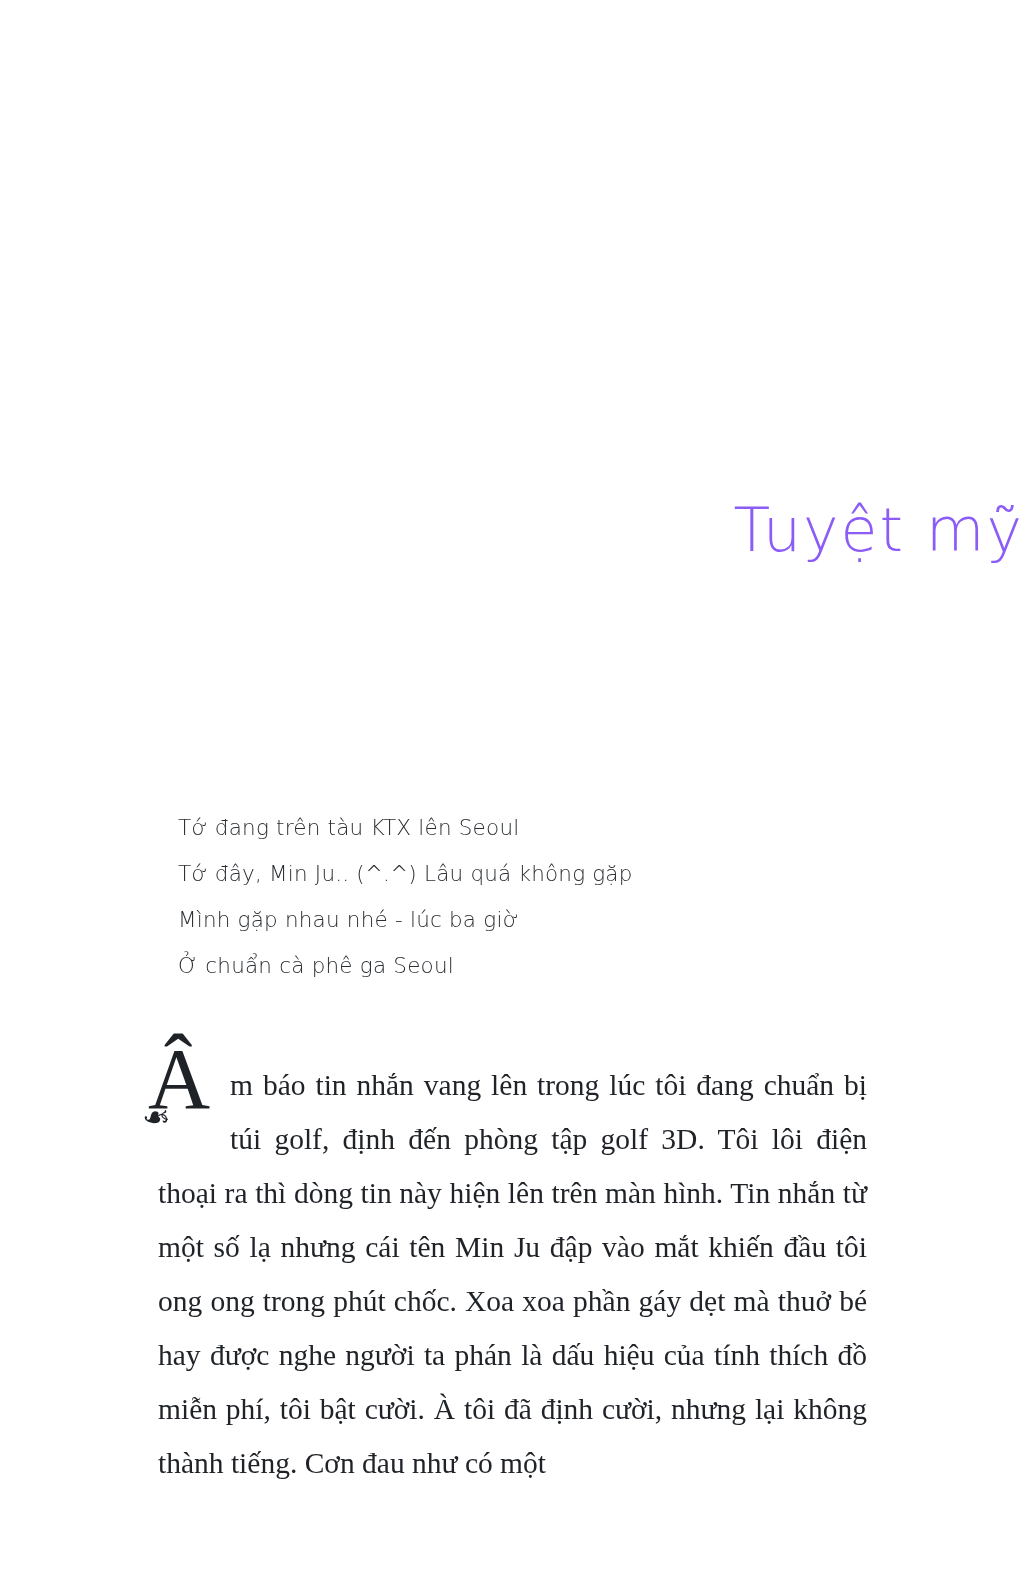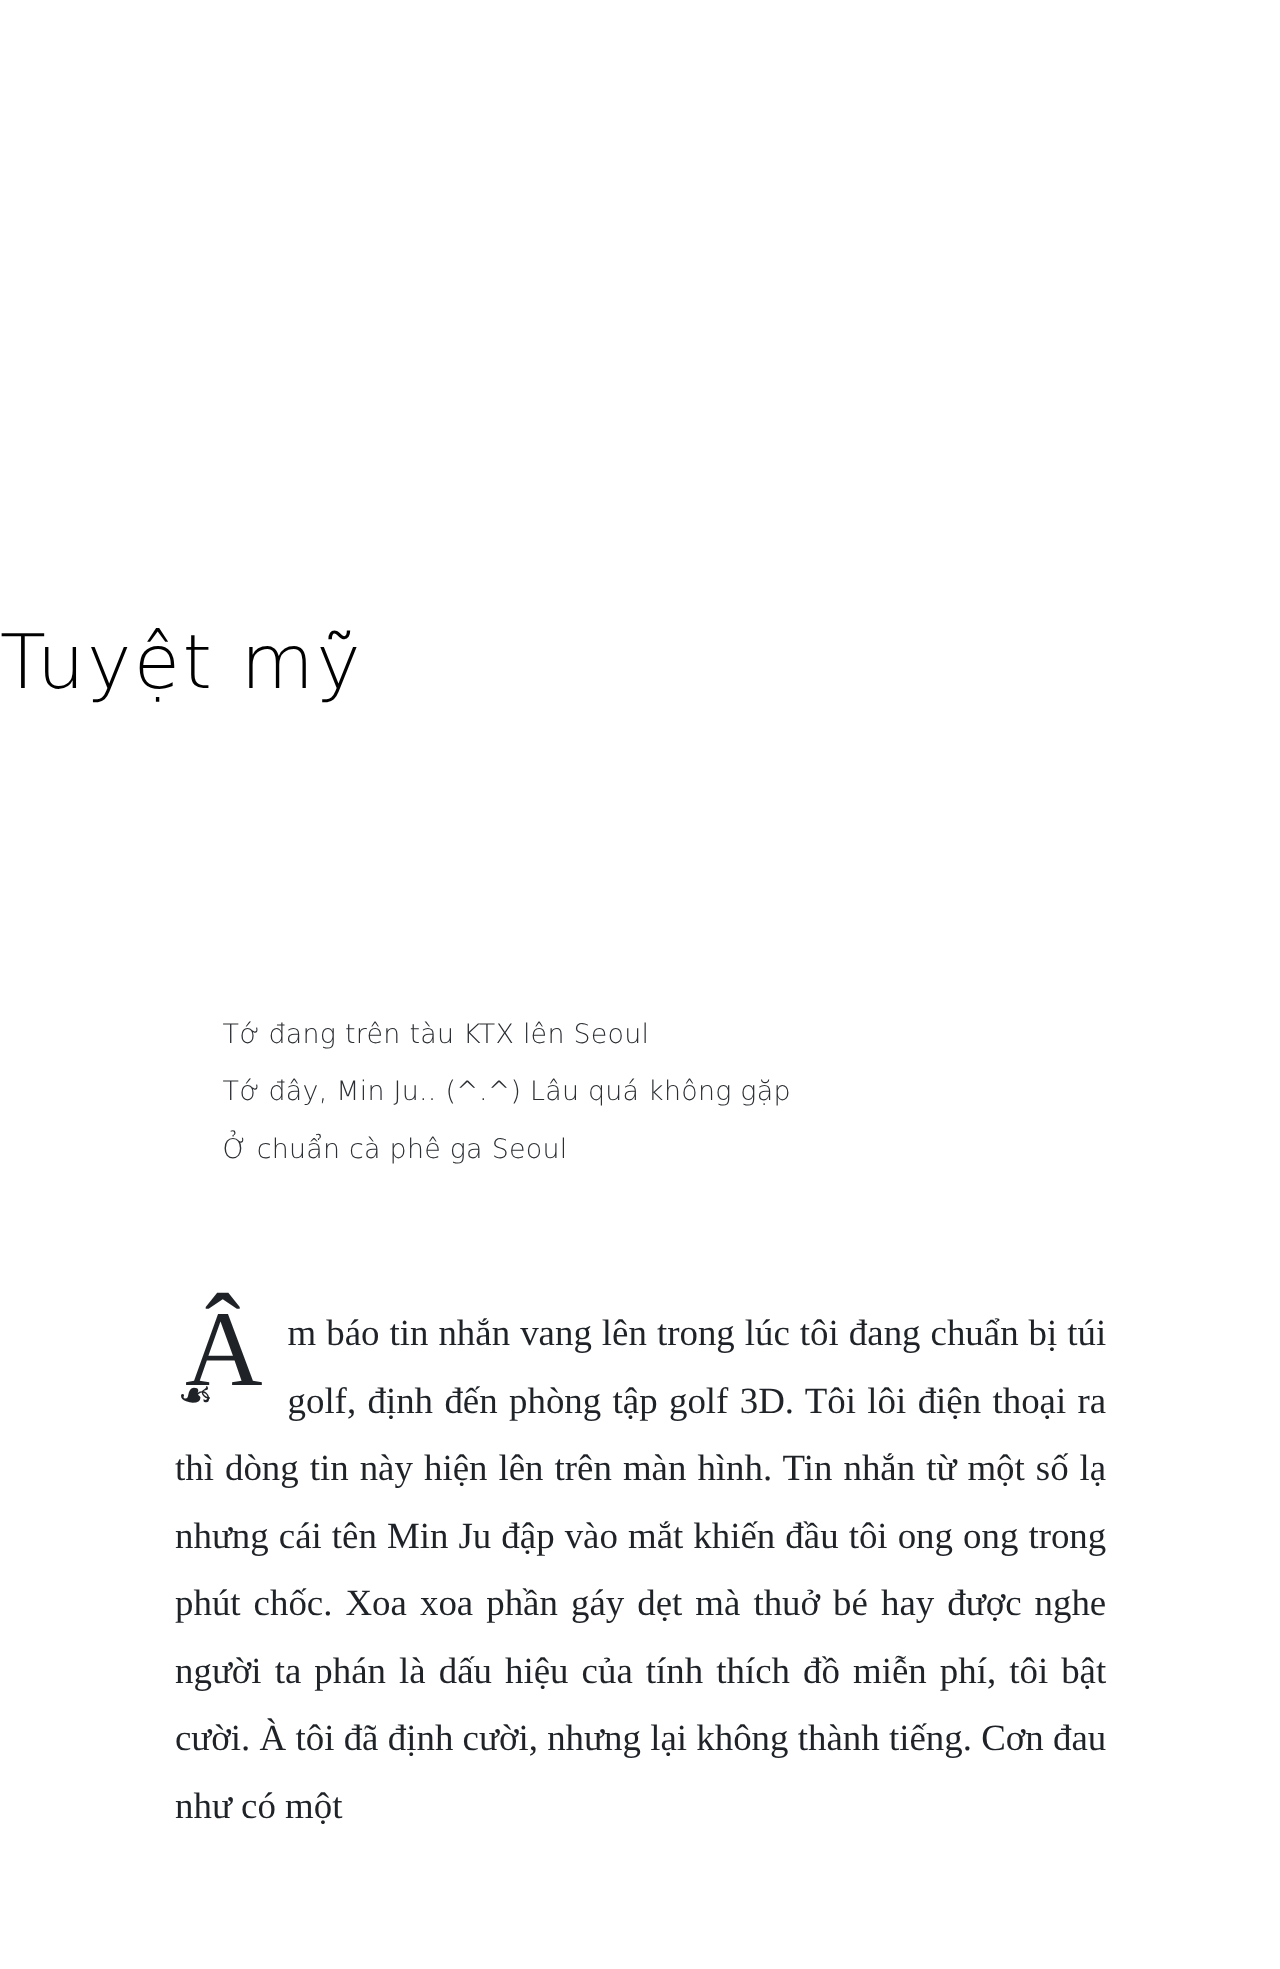--- a/index.html
+++ b/index.html
@@ -16,26 +16,26 @@
     font-family: "Liberation Serif", serif;
     color: #1f2328;
   }
 
   
   .chapter-title {
     position: absolute;
     top: 455px;
     left: 0;
     width: 1024px;
-    text-align: left;
+    text-align: right;
     font-family: "DejaVu Sans", sans-serif;
     font-weight: 300;
     font-size: 60px;
     letter-spacing: 2px;
-    color: #000000;
+    color: #8b5cf6;
     white-space: pre;
   }
 
   
   .message-block {
     position: absolute;
     top: 805px;
     left: 178px;
     width: 700px;
     font-family: "DejaVu Sans", sans-serif;
@@ -57,21 +57,21 @@
     width: 745px;
     font-family: "Liberation Serif", serif;
     font-size: 29.5px;
     line-height: 54px;
     text-align: justify;
     text-align-last: left;
     color: #1f2328;
     hyphens: none;
   }
   .body-text p {
-    margin: 0;
+    margin: 18px;
   }
 
   
   .dropcap-wrap {
     float: left;
     width: 88px;
     height: 104px;
     position: relative;
     margin: 4px 2px 0 0;
   }
@@ -98,20 +98,21 @@
 </head>
 <body>
 
 <div class="page">
 
   <h1 class="chapter-title">Tuyệt mỹ</h1>
 
   <div class="message-block">
     <div class="message-line">Tớ đang trên tàu KTX lên Seoul</div>
     <div class="message-line">Tớ đây, Min Ju.. (^.^) Lâu quá không gặp</div>
+    <div class="message-line">Mình gặp nhau nhé - lúc ba giờ</div>
     <div class="message-line">Ở chuẩn cà phê ga Seoul</div>
   </div>
 
   <div class="body-text">
     <span class="dropcap-wrap">
       <span class="dropcap">Â</span>
       <span class="dropcap-flourish">❧</span>
     </span>
     <p>m báo tin nhắn vang lên trong lúc tôi đang chuẩn bị túi golf, định đến phòng tập golf 3D. Tôi lôi điện thoại ra thì dòng tin này hiện lên trên màn hình. Tin nhắn từ một số lạ nhưng cái tên Min Ju đập vào mắt khiến đầu tôi ong ong trong phút chốc. Xoa xoa phần gáy dẹt mà thuở bé hay được nghe người ta phán là dấu hiệu của tính thích đồ miễn phí, tôi bật cười. À tôi đã định cười, nhưng lại không thành tiếng. Cơn đau như có một</p>
   </div>

